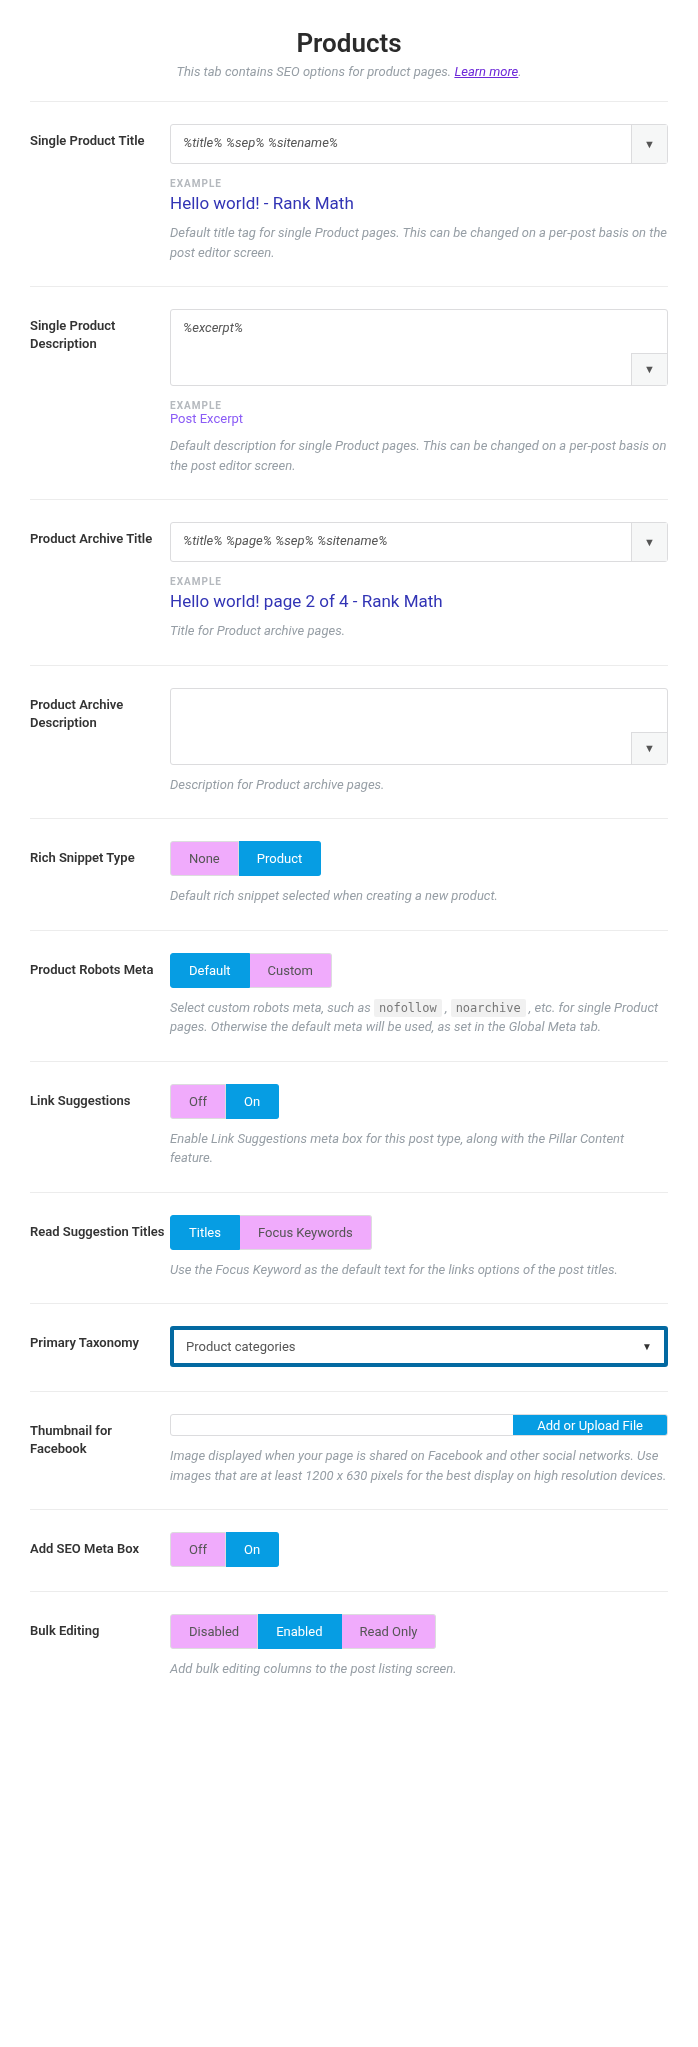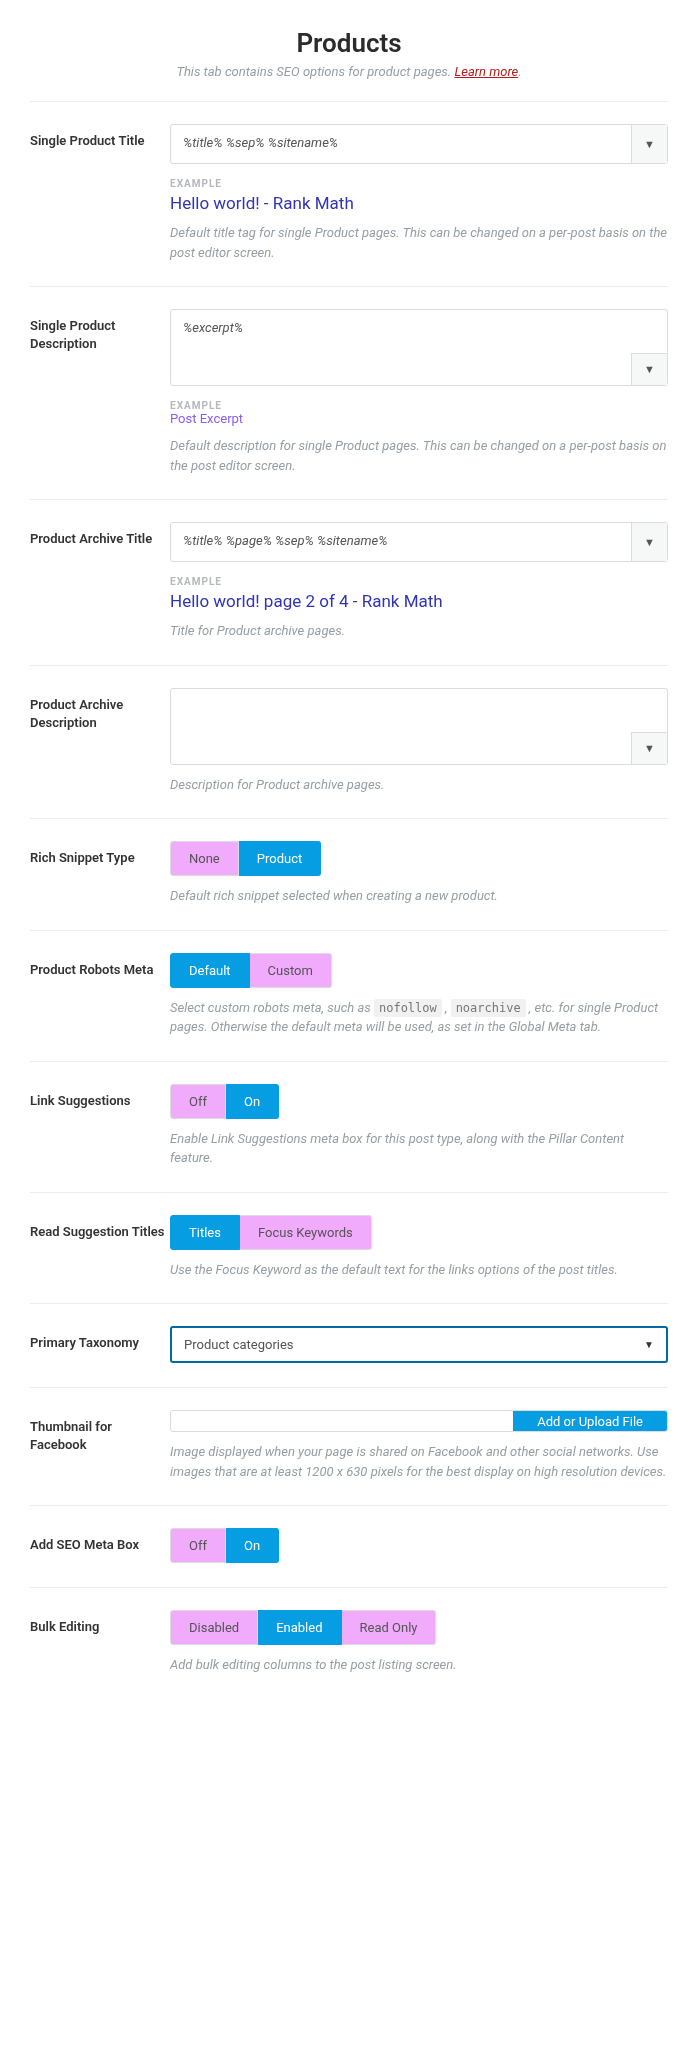--- a/index.html
+++ b/index.html
@@ -19,21 +19,21 @@
     margin-top: 8px;
   }
   .page-subtitle {
     text-align: center;
     font-size: 13px;
     font-style: italic;
     color: #969ea5;
     margin-top: 6px;
     margin-bottom: 22px;
   }
-  .page-subtitle a { color: #b91c1c; text-decoration: underline; }
+  .page-subtitle a { color: #6d28d9; text-decoration: underline; }
   .section {
     border-top: 1px solid #ececec;
     padding: 22px 0 24px;
     display: flex;
     align-items: flex-start;
   }
   .section-label {
     width: 140px;
     flex-shrink: 0;
     font-size: 13px;
@@ -124,21 +124,21 @@
   .btn:not(:first-child) { border-left: none; }
   .btn:first-child { border-radius: 3px 0 0 3px; }
   .btn:last-child { border-radius: 0 3px 3px 0; }
   .btn.active {
     background: #069de3;
     color: #fff;
     border-color: #069de3;
   }
   .select-box {
     width: 100%;
-    border: 2px solid #0369a1;
+    border: 4px solid #0369a1;
     border-radius: 3px;
     padding: 9px 12px;
     font-size: 13px;
     color: #555;
     display: flex;
     justify-content: space-between;
     align-items: center;
     cursor: pointer;
   }
   .select-box .tri { font-size: 10px; color: #333; }

